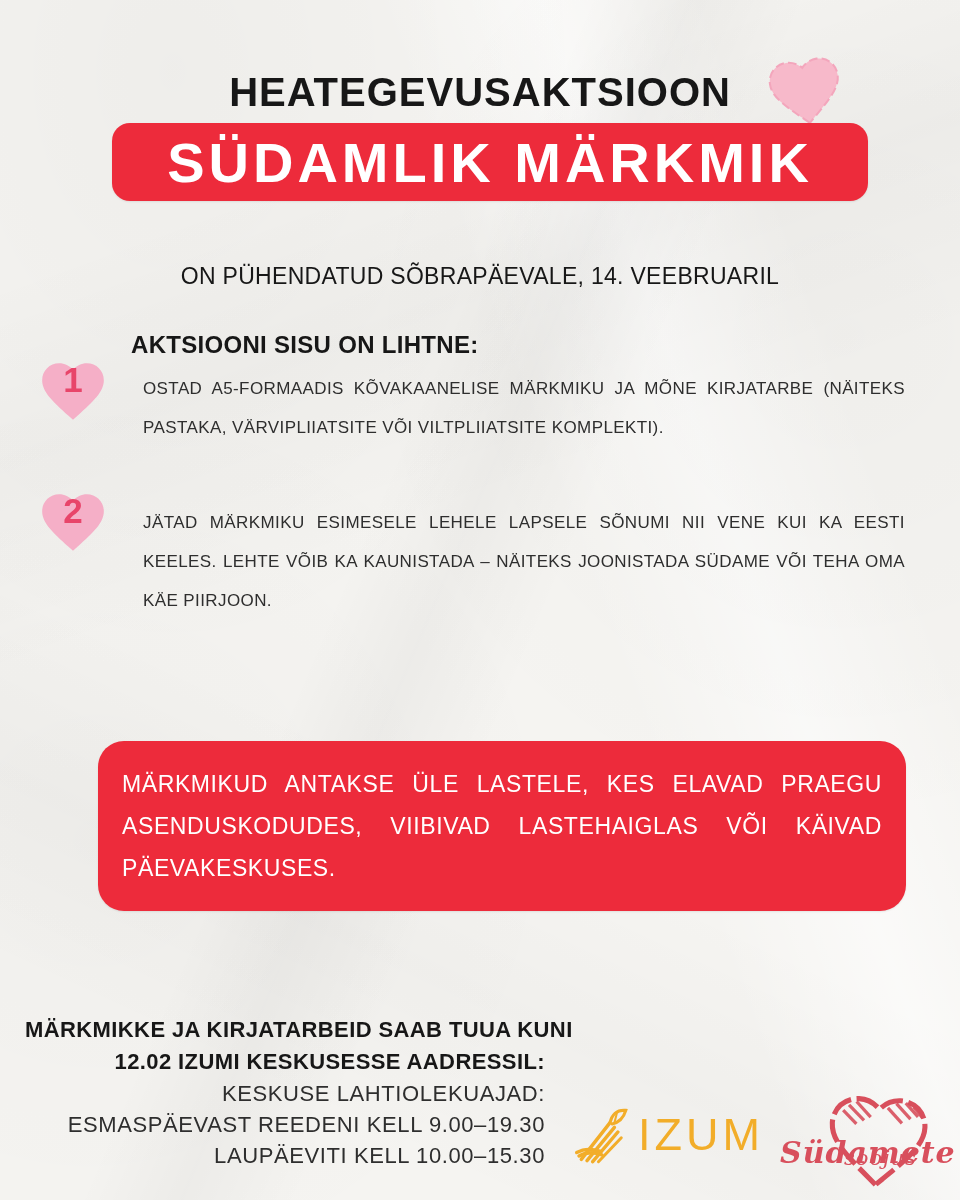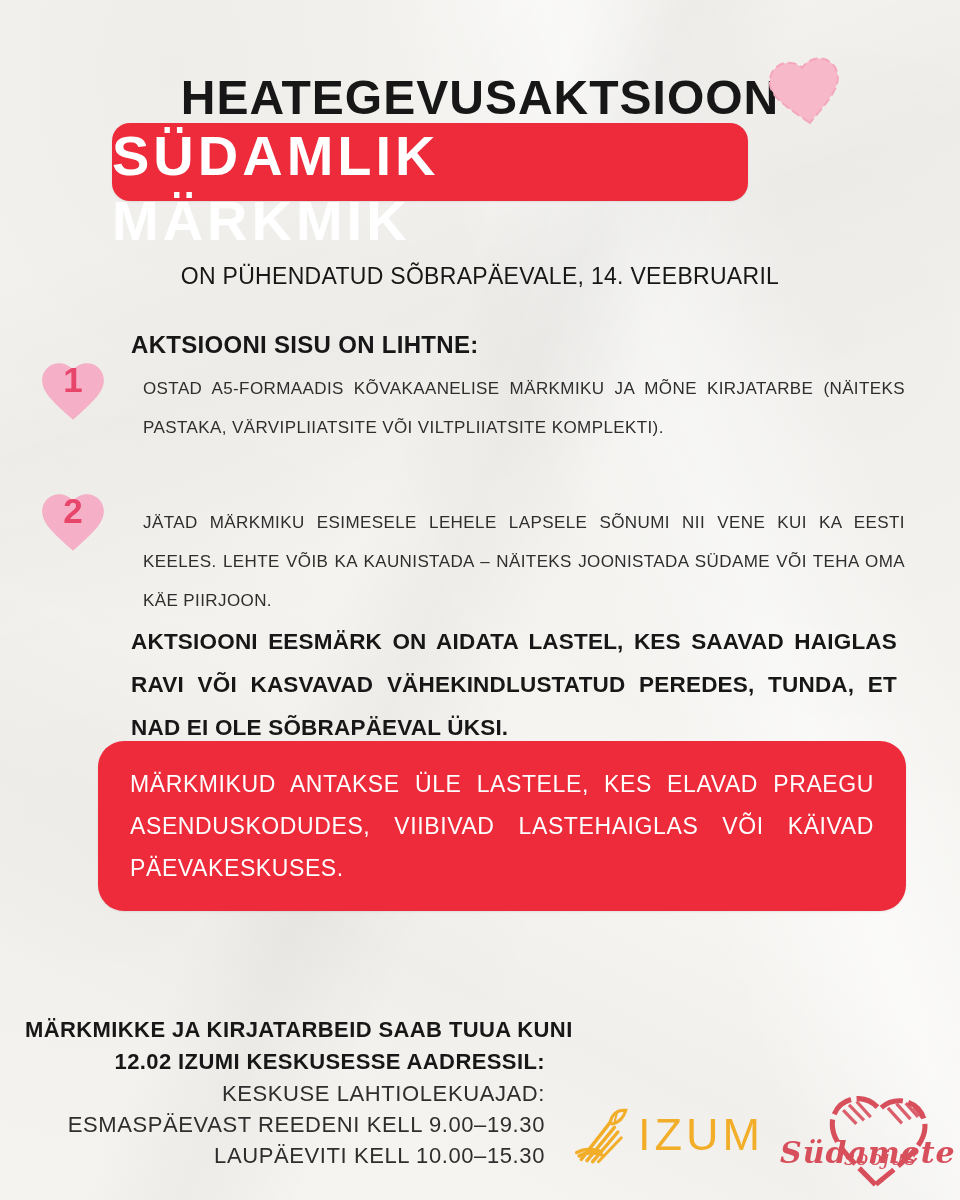--- a/index.html
+++ b/index.html
@@ -20,42 +20,42 @@
       linear-gradient(70deg, transparent 58%, rgba(255,255,255,0.55) 70%, transparent 82%),
       linear-gradient(160deg, transparent 18%, rgba(0,0,0,0.022) 30%, transparent 44%),
       linear-gradient(205deg, transparent 62%, rgba(0,0,0,0.02) 74%, transparent 86%),
       #f5f4f1;
   }
 
   .kicker {
     position: absolute;
     top: 70px; left: 0; width: 100%;
     text-align: center;
-    font-size: 48px;
+    font-size: 40px;
     font-weight: 800;
     letter-spacing: 1px;
     color: #171717;
   }
 
   .top-heart {
     position: absolute;
     left: 764px; top: 50px;
     width: 82px; height: 76px;
     transform: rotate(-8deg);
   }
   .top-heart svg { width: 100%; height: 100%; }
 
   .banner {
     position: absolute;
     left: 112px; top: 123px;
-    width: 636px; height: 78px;
+    width: 756px; height: 78px;
     background: #ed2b3b;
     border-radius: 18px;
     display: flex;
-    align-items: flex-start;
+    align-items: center;
     justify-content: center;
     color: #ffffff;
     font-size: 56px;
     font-weight: 800;
     letter-spacing: 4px;
     box-shadow: 0 1px 2px rgba(0,0,0,0.08);
   }
 
   .subtitle {
     position: absolute;
@@ -119,21 +119,21 @@
     margin: 0;
   }
 
   .highlight {
     position: absolute;
     left: 98px; top: 741px;
     width: 808px;
     min-height: 126px;
     background: #ed2b3b;
     border-radius: 26px;
-    padding: 22px 32px;
+    padding: 22px 24px;
     color: #ffffff;
     font-size: 23px;
     line-height: 42px;
     text-align: justify;
     letter-spacing: 0.6px;
     box-shadow: 0 1px 2px rgba(0,0,0,0.08);
   }
 
   .footer-info {
     position: absolute;
@@ -240,21 +240,20 @@
   <p class="step-text step1-text">OSTAD A5-FORMAADIS KÕVAKAANELISE MÄRKMIKU JA MÕNE KIRJATARBE (NÄITEKS PASTAKA, VÄRVIPLIIATSITE VÕI VILTPLIIATSITE KOMPLEKTI).</p>
 
   <div class="step-heart heart2">
     <svg viewBox="0 0 24 22" aria-hidden="true">
       <path d="M12 21.3 L10.55 19.98 C5.4 15.31 2 12.23 2 8.45 C2 5.37 4.42 2.95 7.5 2.95 C9.24 2.95 10.91 3.76 12 5.04 C13.09 3.76 14.76 2.95 16.5 2.95 C19.58 2.95 22 5.37 22 8.45 C22 12.23 18.6 15.31 13.45 19.98 L12 21.3 Z" fill="#f5afc7"></path>
     </svg>
     <span class="step-num">2</span>
   </div>
   <p class="step-text step2-text">JÄTAD MÄRKMIKU ESIMESELE LEHELE LAPSELE SÕNUMI NII VENE KUI KA EESTI KEELES. LEHTE VÕIB KA KAUNISTADA – NÄITEKS JOONISTADA SÜDAME VÕI TEHA OMA KÄE PIIRJOON.</p>
 
-  <p class="goal">AKTSIOONI EESMÄRK ON AIDATA LASTEL, KES SAAVAD HAIGLAS RAVI VÕI KASVAVAD VÄHEKINDLUSTATUD PEREDES, TUNDA, ET NAD EI OLE SÕBRAPÄEVAL ÜKSI.</p>
 
   <div class="highlight">MÄRKMIKUD ANTAKSE ÜLE LASTELE, KES ELAVAD PRAEGU ASENDUSKODUDES, VIIBIVAD LASTEHAIGLAS VÕI KÄIVAD PÄEVAKESKUSES.</div>
 
   <div class="footer-info">
     <div class="footer-bold">MÄRKMIKKE JA KIRJATARBEID SAAB TUUA KUNI</div>
     <div class="footer-bold">12.02 IZUMI KESKUSESSE AADRESSIL:</div>
     <div class="footer-reg">KESKUSE LAHTIOLEKUAJAD:</div>
     <div class="footer-reg">ESMASPÄEVAST REEDENI KELL 9.00–19.30</div>
     <div class="footer-reg">LAUPÄEVITI KELL 10.00–15.30</div>
   </div>

